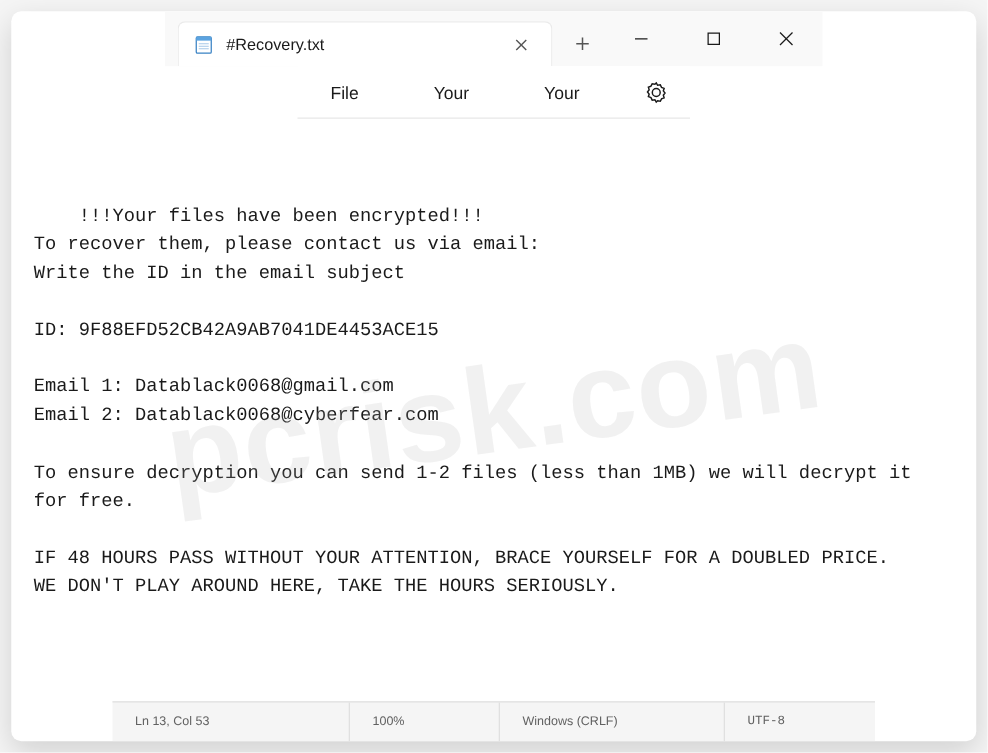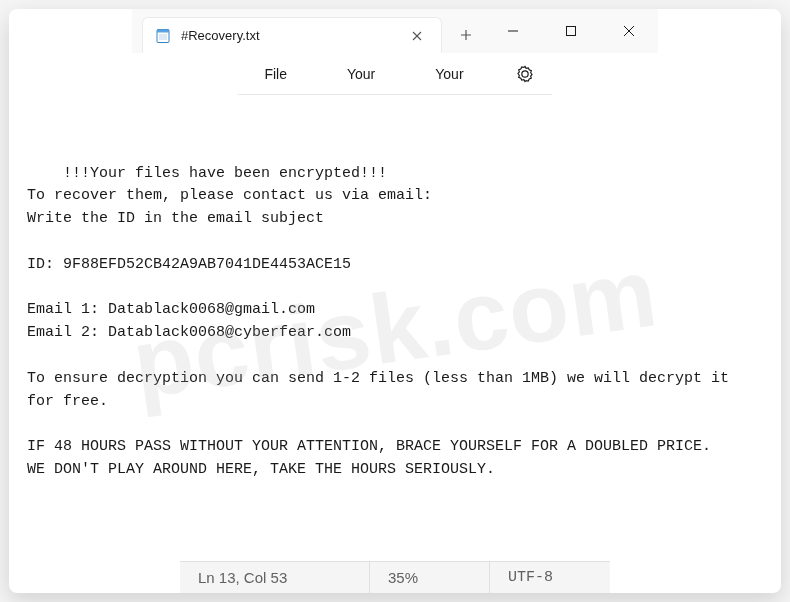--- a/index.html
+++ b/index.html
@@ -135,21 +135,21 @@
       white-space: pre-wrap;
       overflow: auto;
       position: relative;
     }
     .statusbar {
       height: 32px;
       background: #f5f5f5;
       border-top: 1px solid #e0e0e0;
       display: flex;
       align-items: stretch;
-      font-size: 15px;
+      font-size: 10px;
       color: #616161;
     }
     .status-cell {
       padding: 0 18px;
       display: flex;
       align-items: center;
       border-right: 1px solid #e0e0e0;
     }
     .status-cell:first-child {
       min-width: 190px;
@@ -246,16 +246,17 @@
 Email 2: Datablack0068@cyberfear.com
 
 To ensure decryption you can send 1-2 files (less than 1MB) we will decrypt it for free.
 
 IF 48 HOURS PASS WITHOUT YOUR ATTENTION, BRACE YOURSELF FOR A DOUBLED PRICE.
 WE DON'T PLAY AROUND HERE, TAKE THE HOURS SERIOUSLY.</span>
   </div>
 
   <div class="statusbar">
     <div class="status-cell">Ln 13, Col 53</div>
-    <div class="status-cell zoom">35%</div>
+    <div class="status-cell zoom">100%</div>
+    <div class="status-cell lineend">Windows (CRLF)</div>
     <div class="status-cell enc">UTF-8</div>
   </div>
 </div>
 
 </body></html>

